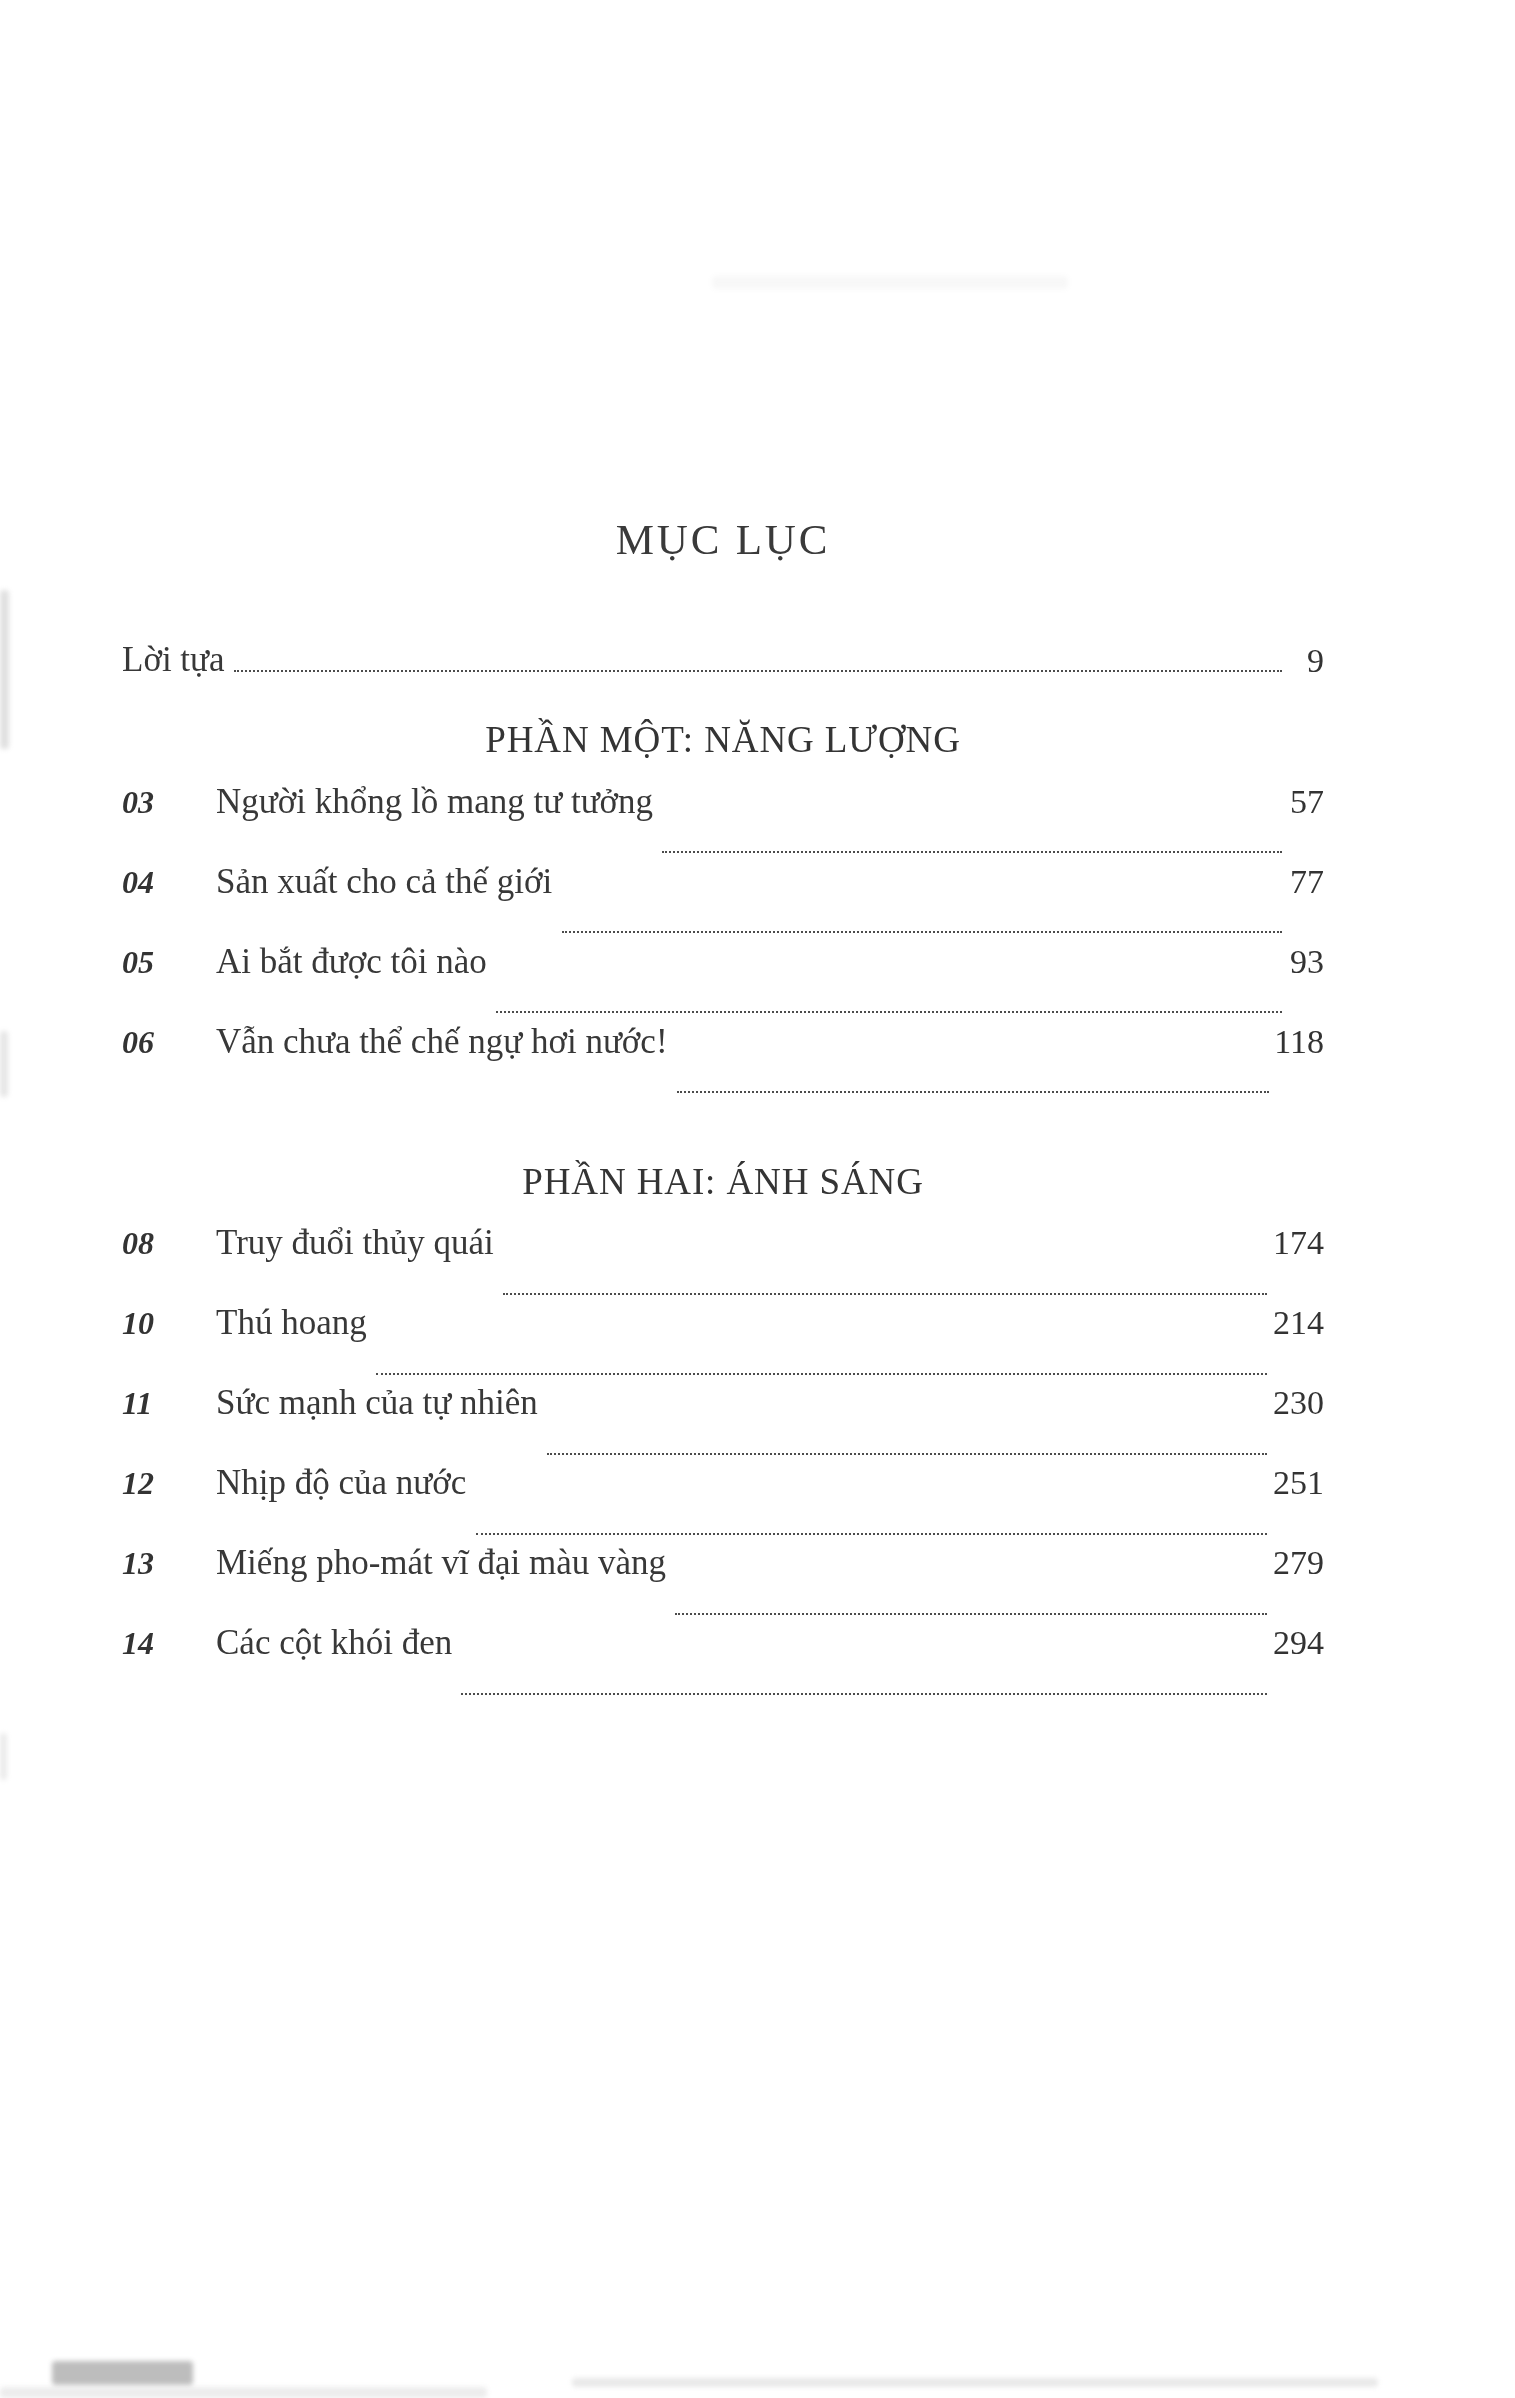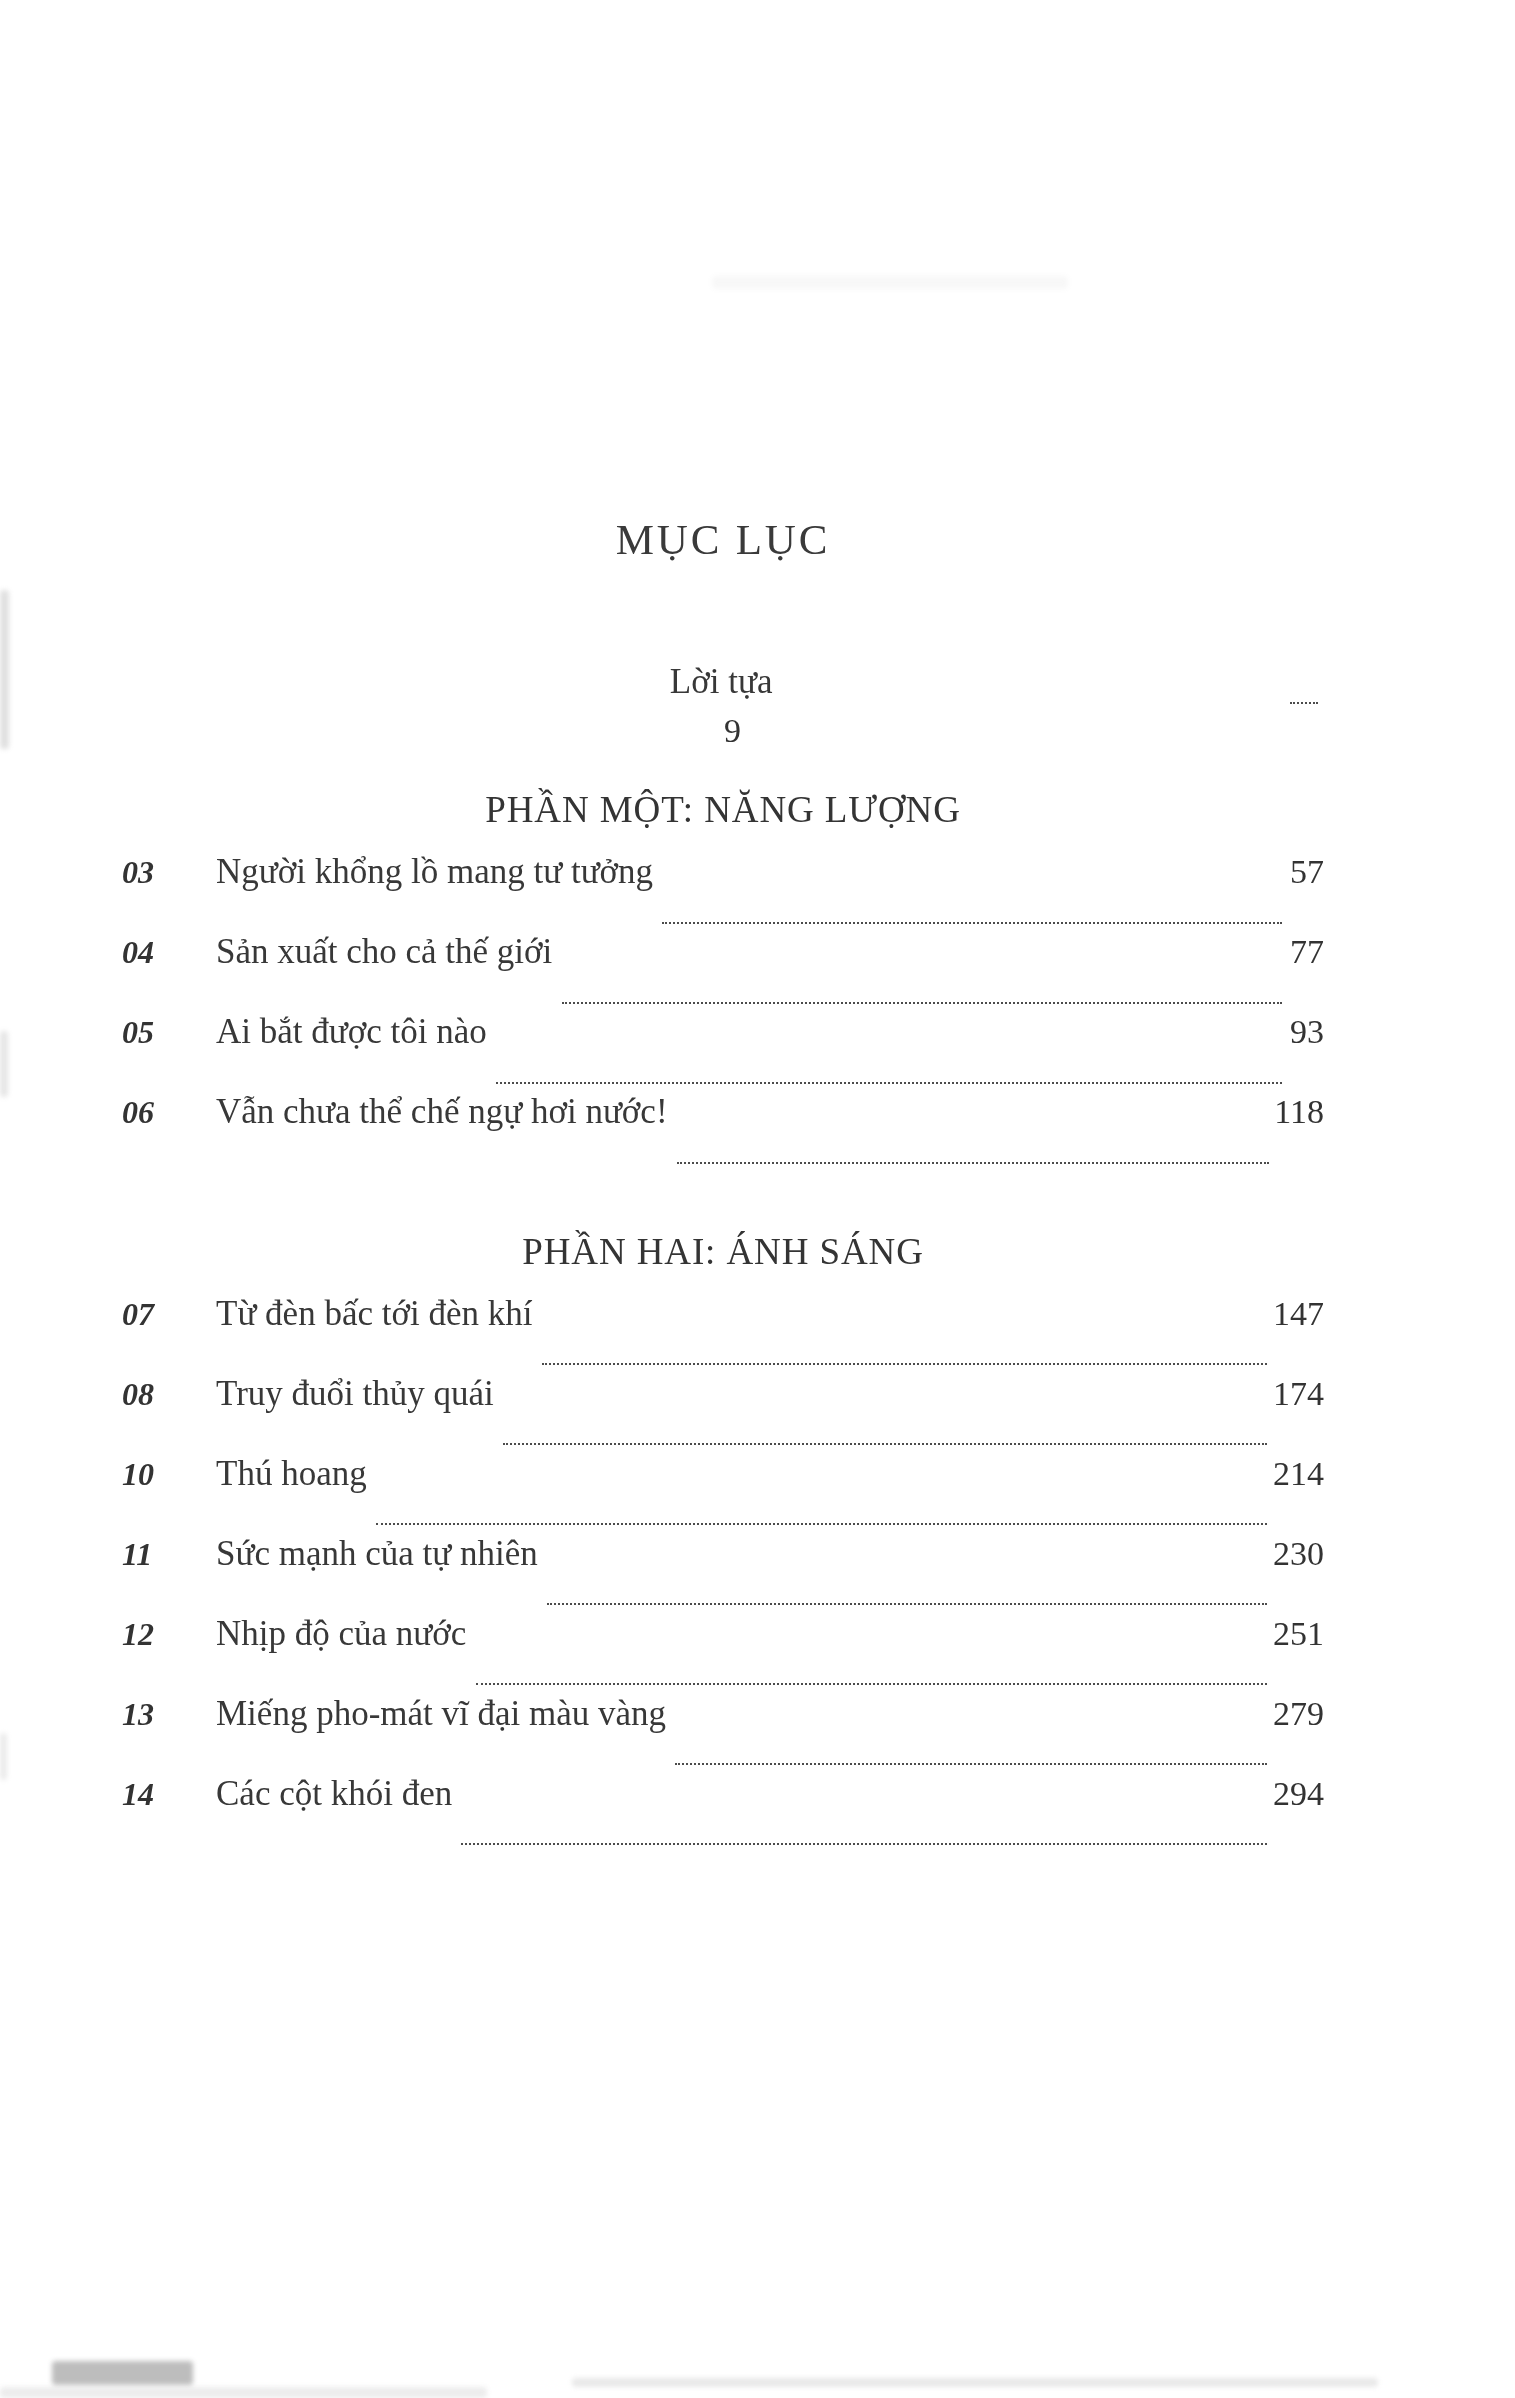--- a/index.html
+++ b/index.html
@@ -23,26 +23,25 @@
   }
   .toc-title {
     margin-top: 515px;
     text-align: center;
     font-size: 43px;
     font-weight: 400;
     letter-spacing: 2.8px;
     color: #3a3a3a;
   }
   .preface-row {
-    margin-top: 98px;
+    margin-top: 76px;
     display: flex;
-    align-items: center;
+    align-items: flex-end;
     font-size: 35px;
     color: #383838;
-    flex-direction: column;
   }
   .section-heading {
     text-align: center;
     font-size: 37px;
     font-weight: 400;
     letter-spacing: 0.9px;
     color: #343434;
   }
   .section-heading.first { margin-top: 38px; }
   .section-heading.second { margin-top: 58px; text-align: center; }
@@ -138,26 +137,20 @@
       <span class="etitle">Vẫn chưa thể chế ngự hơi nước!</span>
       <span class="leader"></span>
       <span class="pageno">118</span>
     </div>
   </div>
 
   <div class="section-heading second">PHẦN HAI: ÁNH SÁNG</div>
 
   <div class="entries">
     <div class="entry">
-      <span class="num">07</span>
-      <span class="etitle">Từ đèn bấc tới đèn khí</span>
-      <span class="leader"></span>
-      <span class="pageno">147</span>
-    </div>
-    <div class="entry">
       <span class="num">08</span>
       <span class="etitle">Truy đuổi thủy quái</span>
       <span class="leader"></span>
       <span class="pageno">174</span>
     </div>
     <div class="entry">
       <span class="num">10</span>
       <span class="etitle">Thú hoang</span>
       <span class="leader"></span>
       <span class="pageno">214</span>

